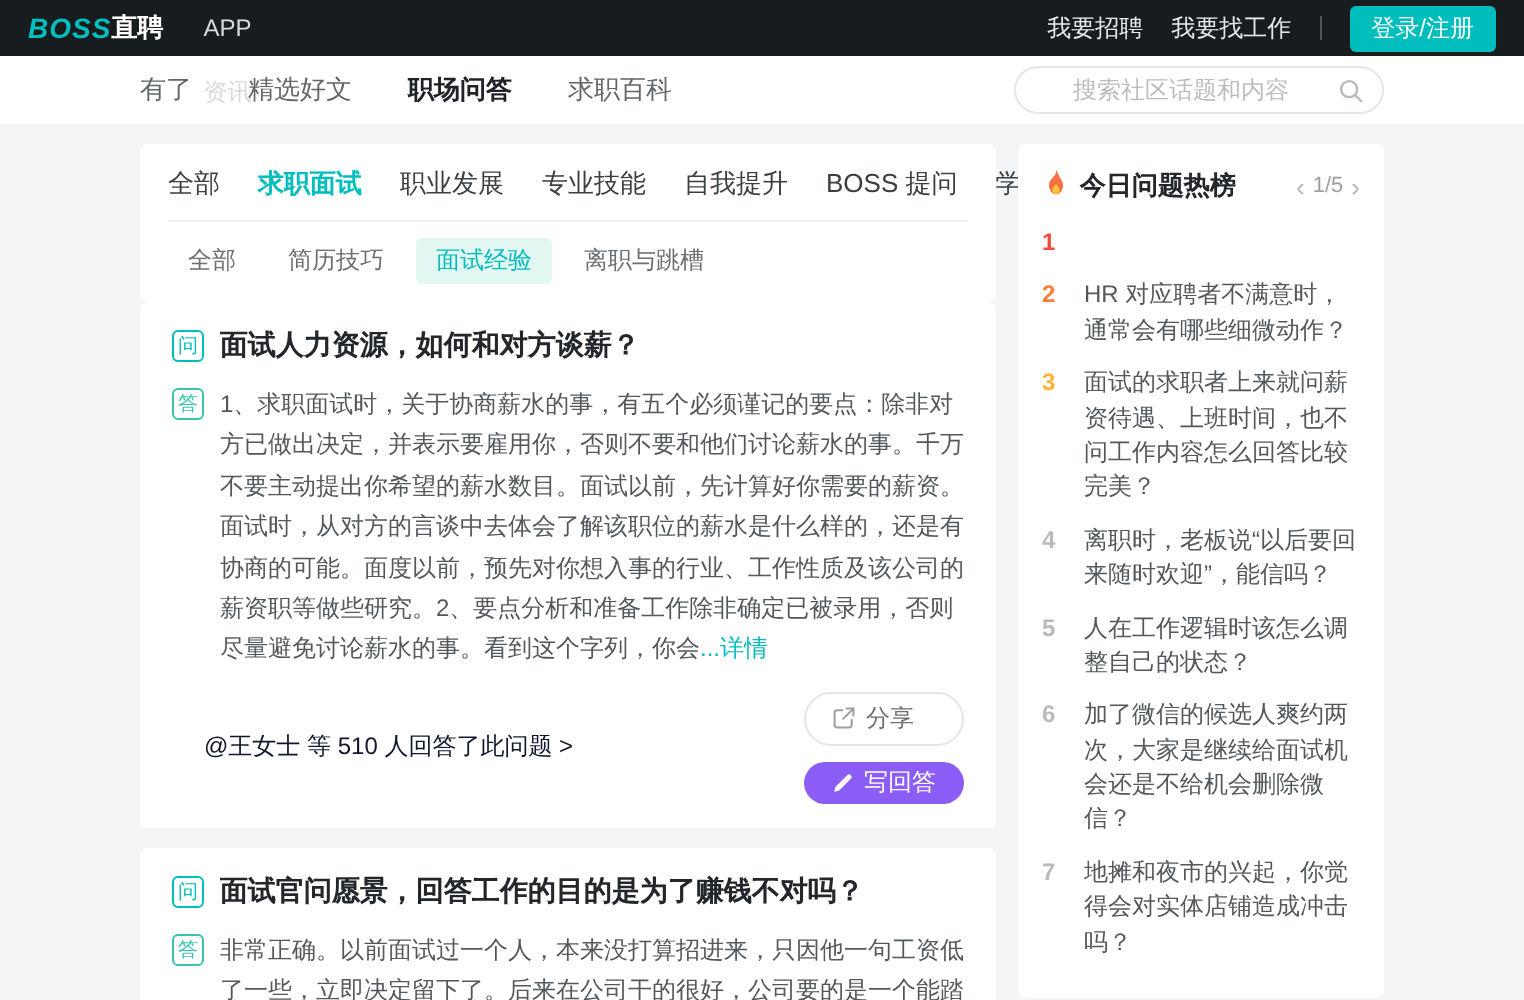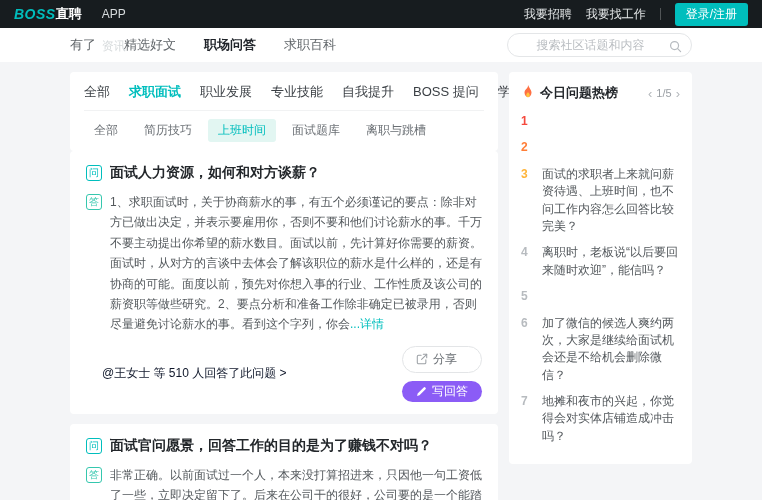--- a/index.html
+++ b/index.html
@@ -132,22 +132,21 @@
         <span class="ptab active">求职面试</span>
         <span class="ptab">职业发展</span>
         <span class="ptab">专业技能</span>
         <span class="ptab">自我提升</span>
         <span class="ptab">BOSS 提问</span>
         <span class="ptab">学生求职</span>
       </div>
       <div class="stabs">
         <span class="stab">全部</span>
         <span class="stab">简历技巧</span>
-        <span class="stab active">上班时间</span>
-        <span class="stab">面试题库</span>
+        <span class="stab active">面试经验</span>
         <span class="stab">离职与跳槽</span>
       </div>
     </div>
 
 
     <article class="qcard">
       <div class="q-title-row">
         <span class="q-icon">问</span>
         <h2 class="q-title">面试人力资源，如何和对方谈薪？</h2>
       </div>
@@ -203,31 +202,33 @@
           <span class="pag-page">1/5</span>
           <span class="pag-btn">›</span>
         </div>
       </div>
       <ol class="hot-list">
         <li class="hot-item">
           <span class="hot-rank r1">1</span>
         </li>
         <li class="hot-item">
           <span class="hot-rank r2">2</span>
+          <span class="hot-text">HR 对应聘者不满意时，通常会有哪些细微动作？</span>
         </li>
         <li class="hot-item">
           <span class="hot-rank r3">3</span>
           <span class="hot-text">面试的求职者上来就问薪资待遇、上班时间，也不问工作内容怎么回答比较完美？</span>
         </li>
         <li class="hot-item">
           <span class="hot-rank">4</span>
           <span class="hot-text">离职时，老板说“以后要回来随时欢迎”，能信吗？</span>
         </li>
         <li class="hot-item">
           <span class="hot-rank">5</span>
+          <span class="hot-text">人在工作逻辑时该怎么调整自己的状态？</span>
         </li>
         <li class="hot-item">
           <span class="hot-rank">6</span>
           <span class="hot-text">加了微信的候选人爽约两次，大家是继续给面试机会还是不给机会删除微信？</span>
         </li>
         <li class="hot-item">
           <span class="hot-rank">7</span>
           <span class="hot-text">地摊和夜市的兴起，你觉得会对实体店铺造成冲击吗？</span>
         </li>
 

